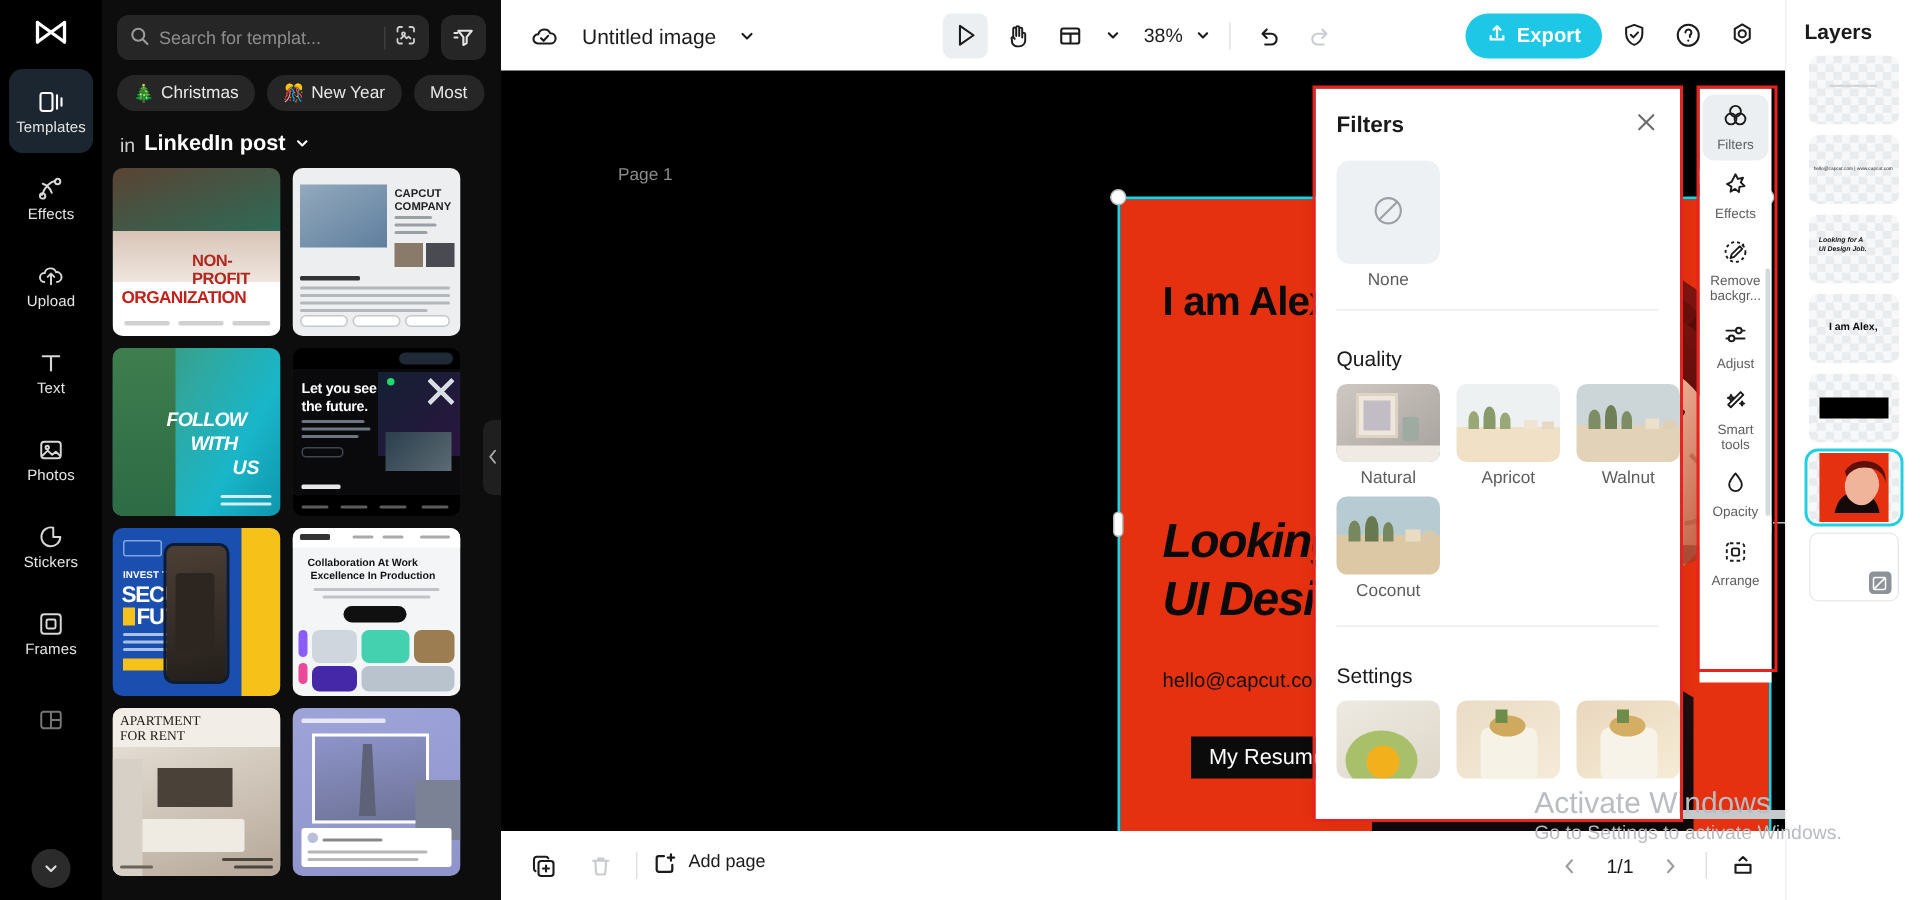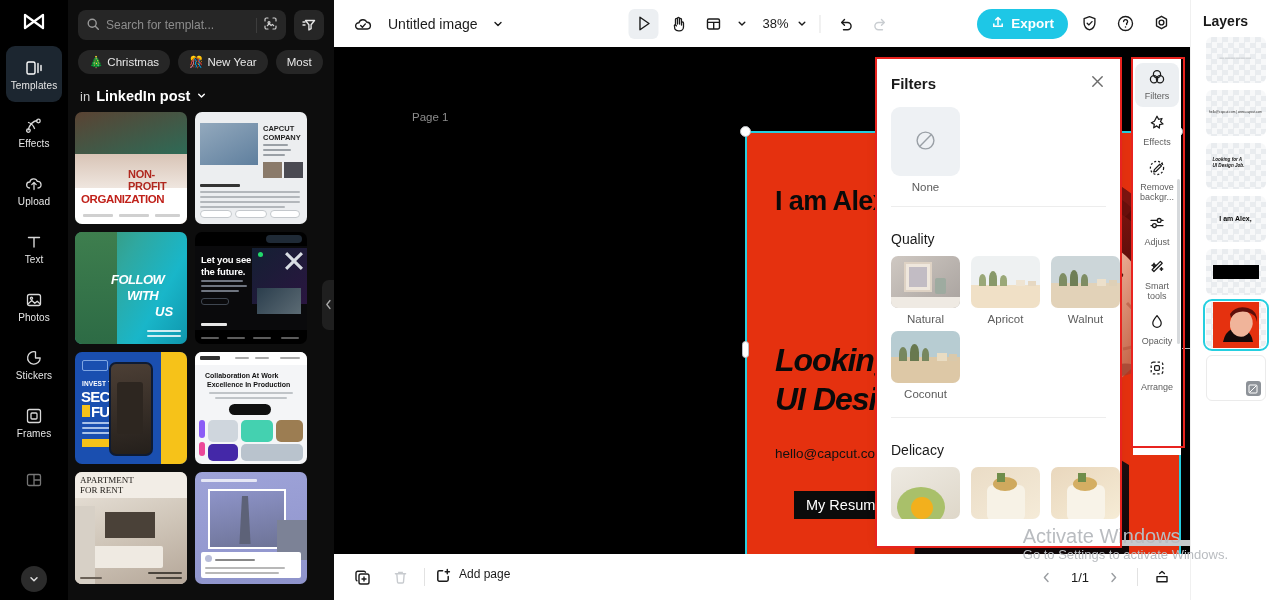--- a/index.html
+++ b/index.html
@@ -857,21 +857,21 @@
             <div style="position:absolute;left:31px;top:17px;width:7px;height:13px;background:#77875e;border-radius:50% 50% 0 0;"></div>
             <div style="position:absolute;left:46px;top:22px;width:10px;height:8px;background:#e9dcc2;"></div>
             <div style="position:absolute;left:58px;top:23px;width:8px;height:7px;background:#d9c9ab;"></div>
           </div>
           <div class="tile-cap">Coconut</div>
         </div>
 
       </div>
 
       <div class="fp-div" style="margin-top:17px;"></div>
-      <div class="fp-sec">Delicacy</div>
+      <div class="fp-sec">Settings</div>
 
       <div class="fp-grid">
         <div class="fp-cell">
           <div class="fp-thumb" style="background:linear-gradient(150deg,#eeeae2,#ded7c9)">
             <div style="position:absolute;left:6px;top:20px;width:48px;height:40px;border-radius:50%;background:#a9c06a;"></div>
             <div style="position:absolute;left:20px;top:30px;width:22px;height:22px;border-radius:50%;background:#f2b01d;"></div>
           </div>
         </div>
         <div class="fp-cell">
           <div class="fp-thumb" style="background:linear-gradient(150deg,#eadcc6,#f5ebd8)">

